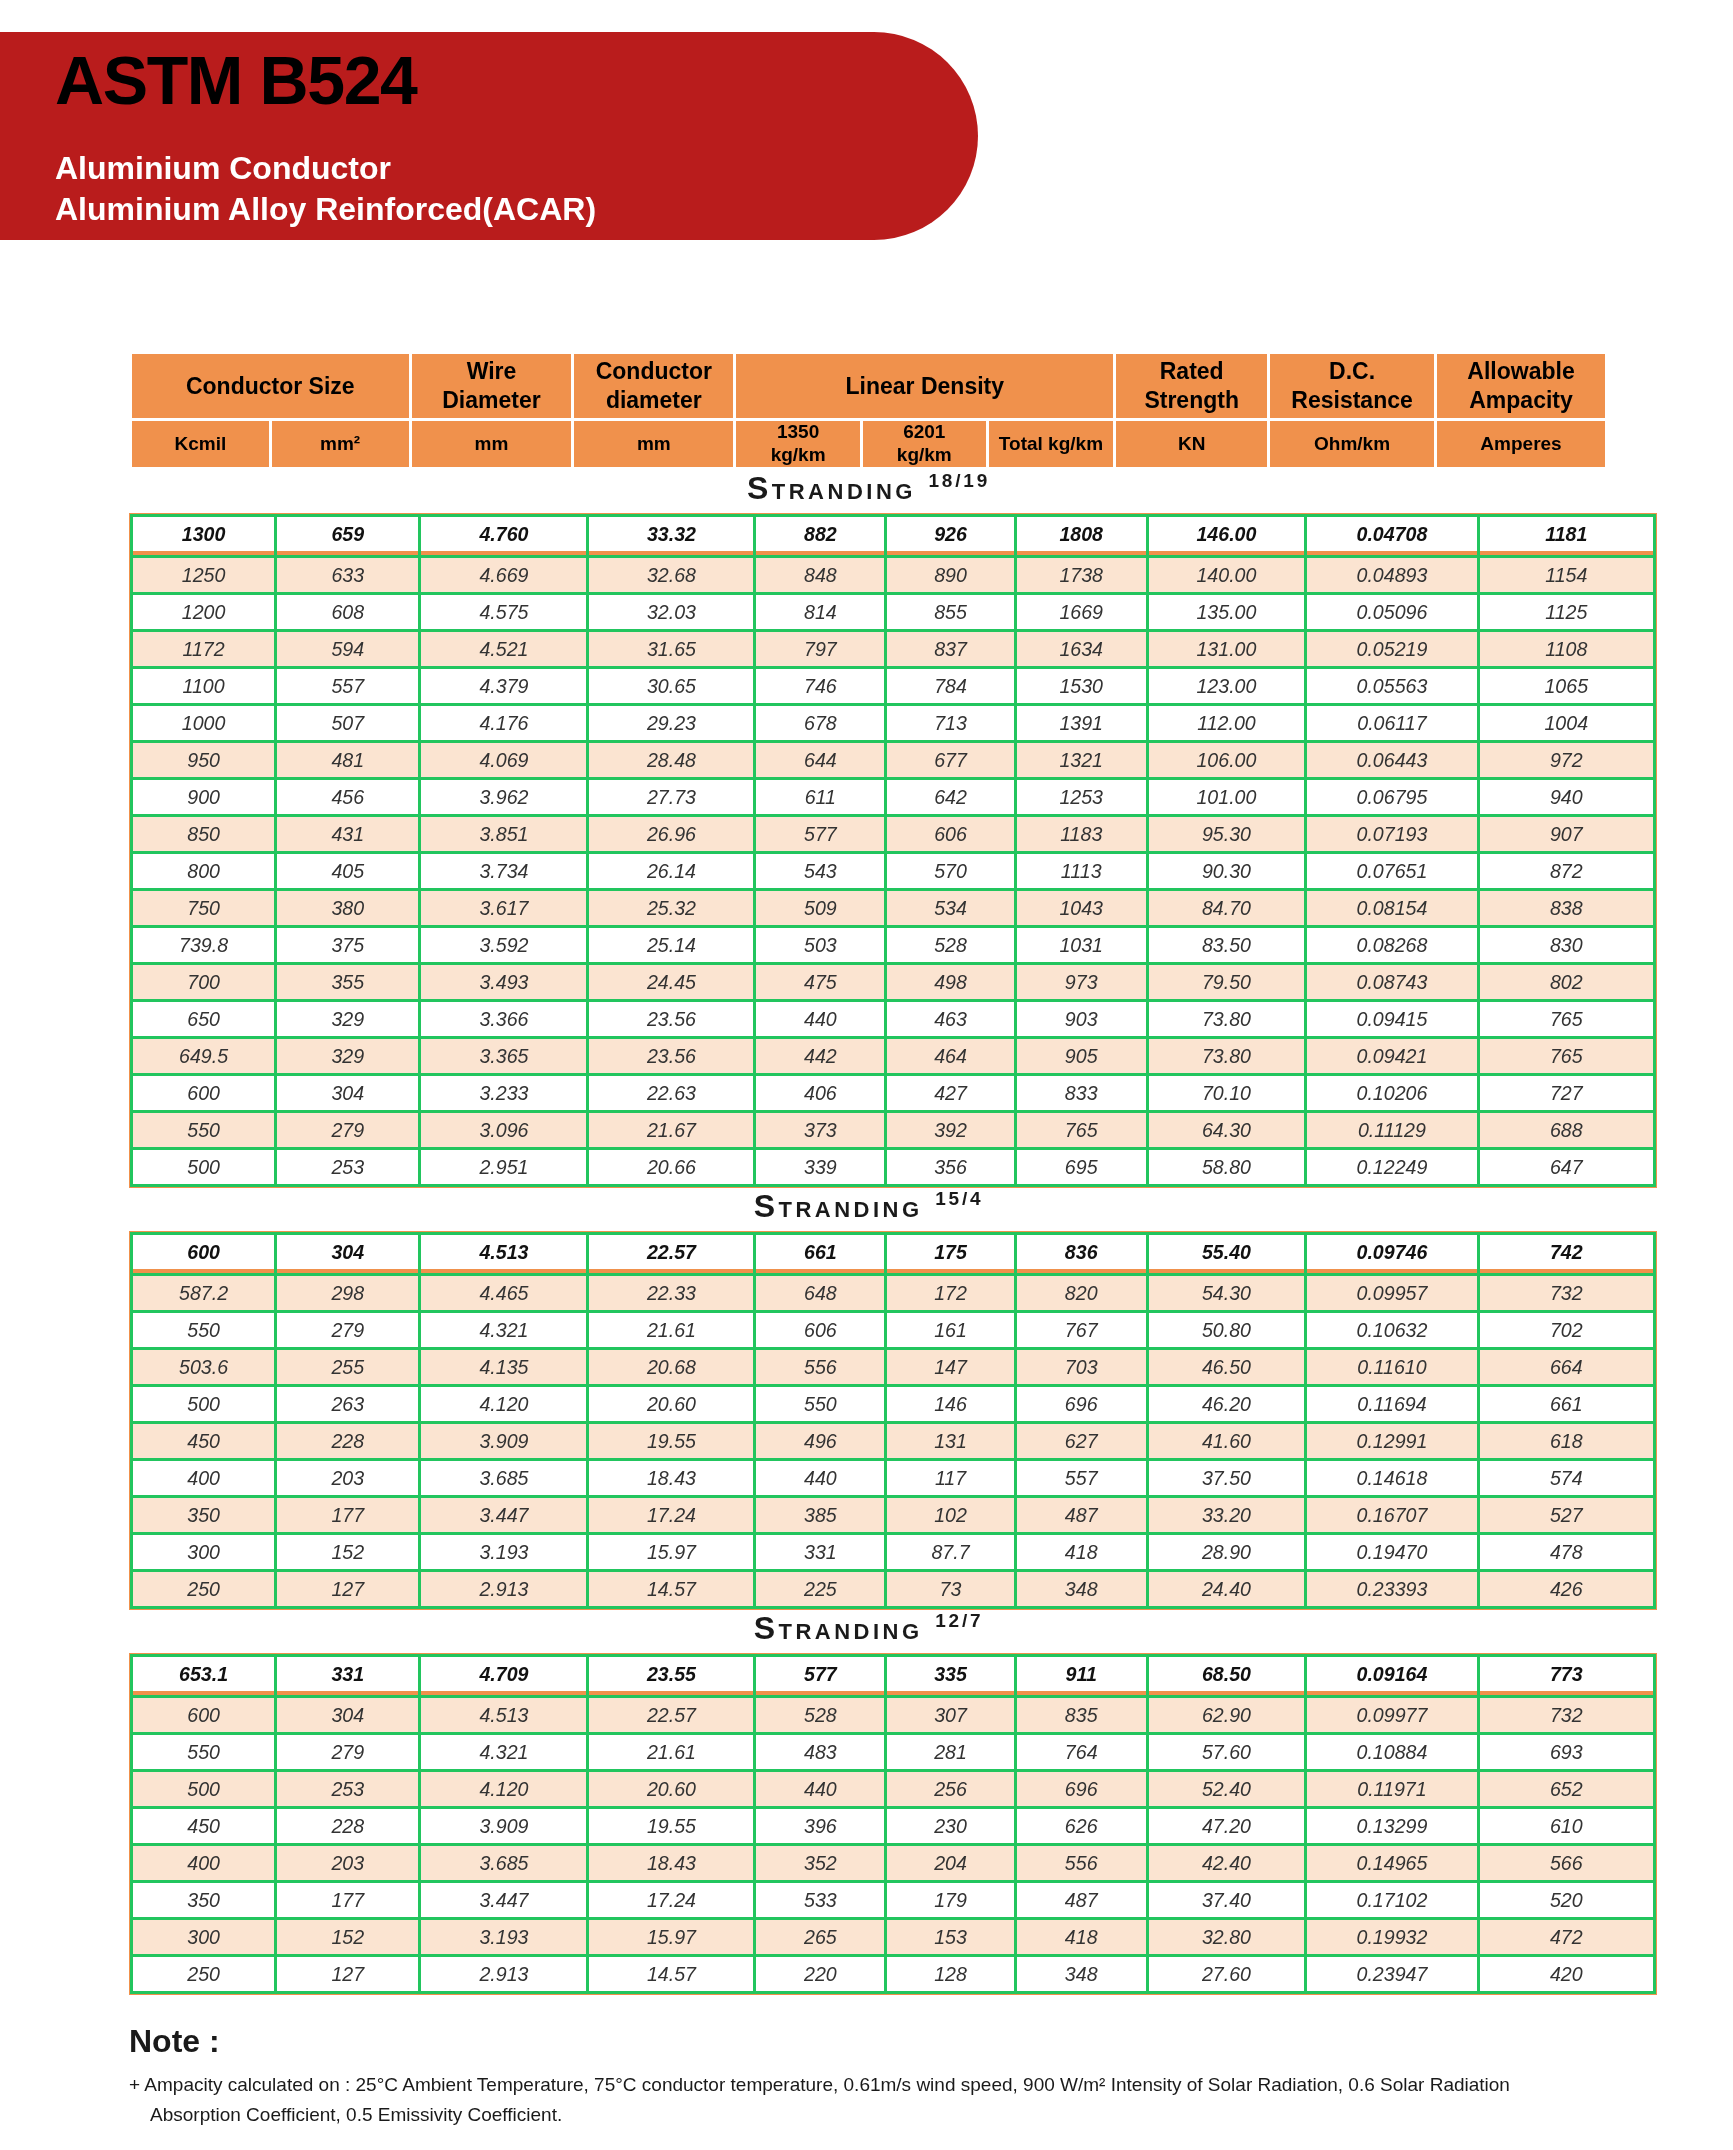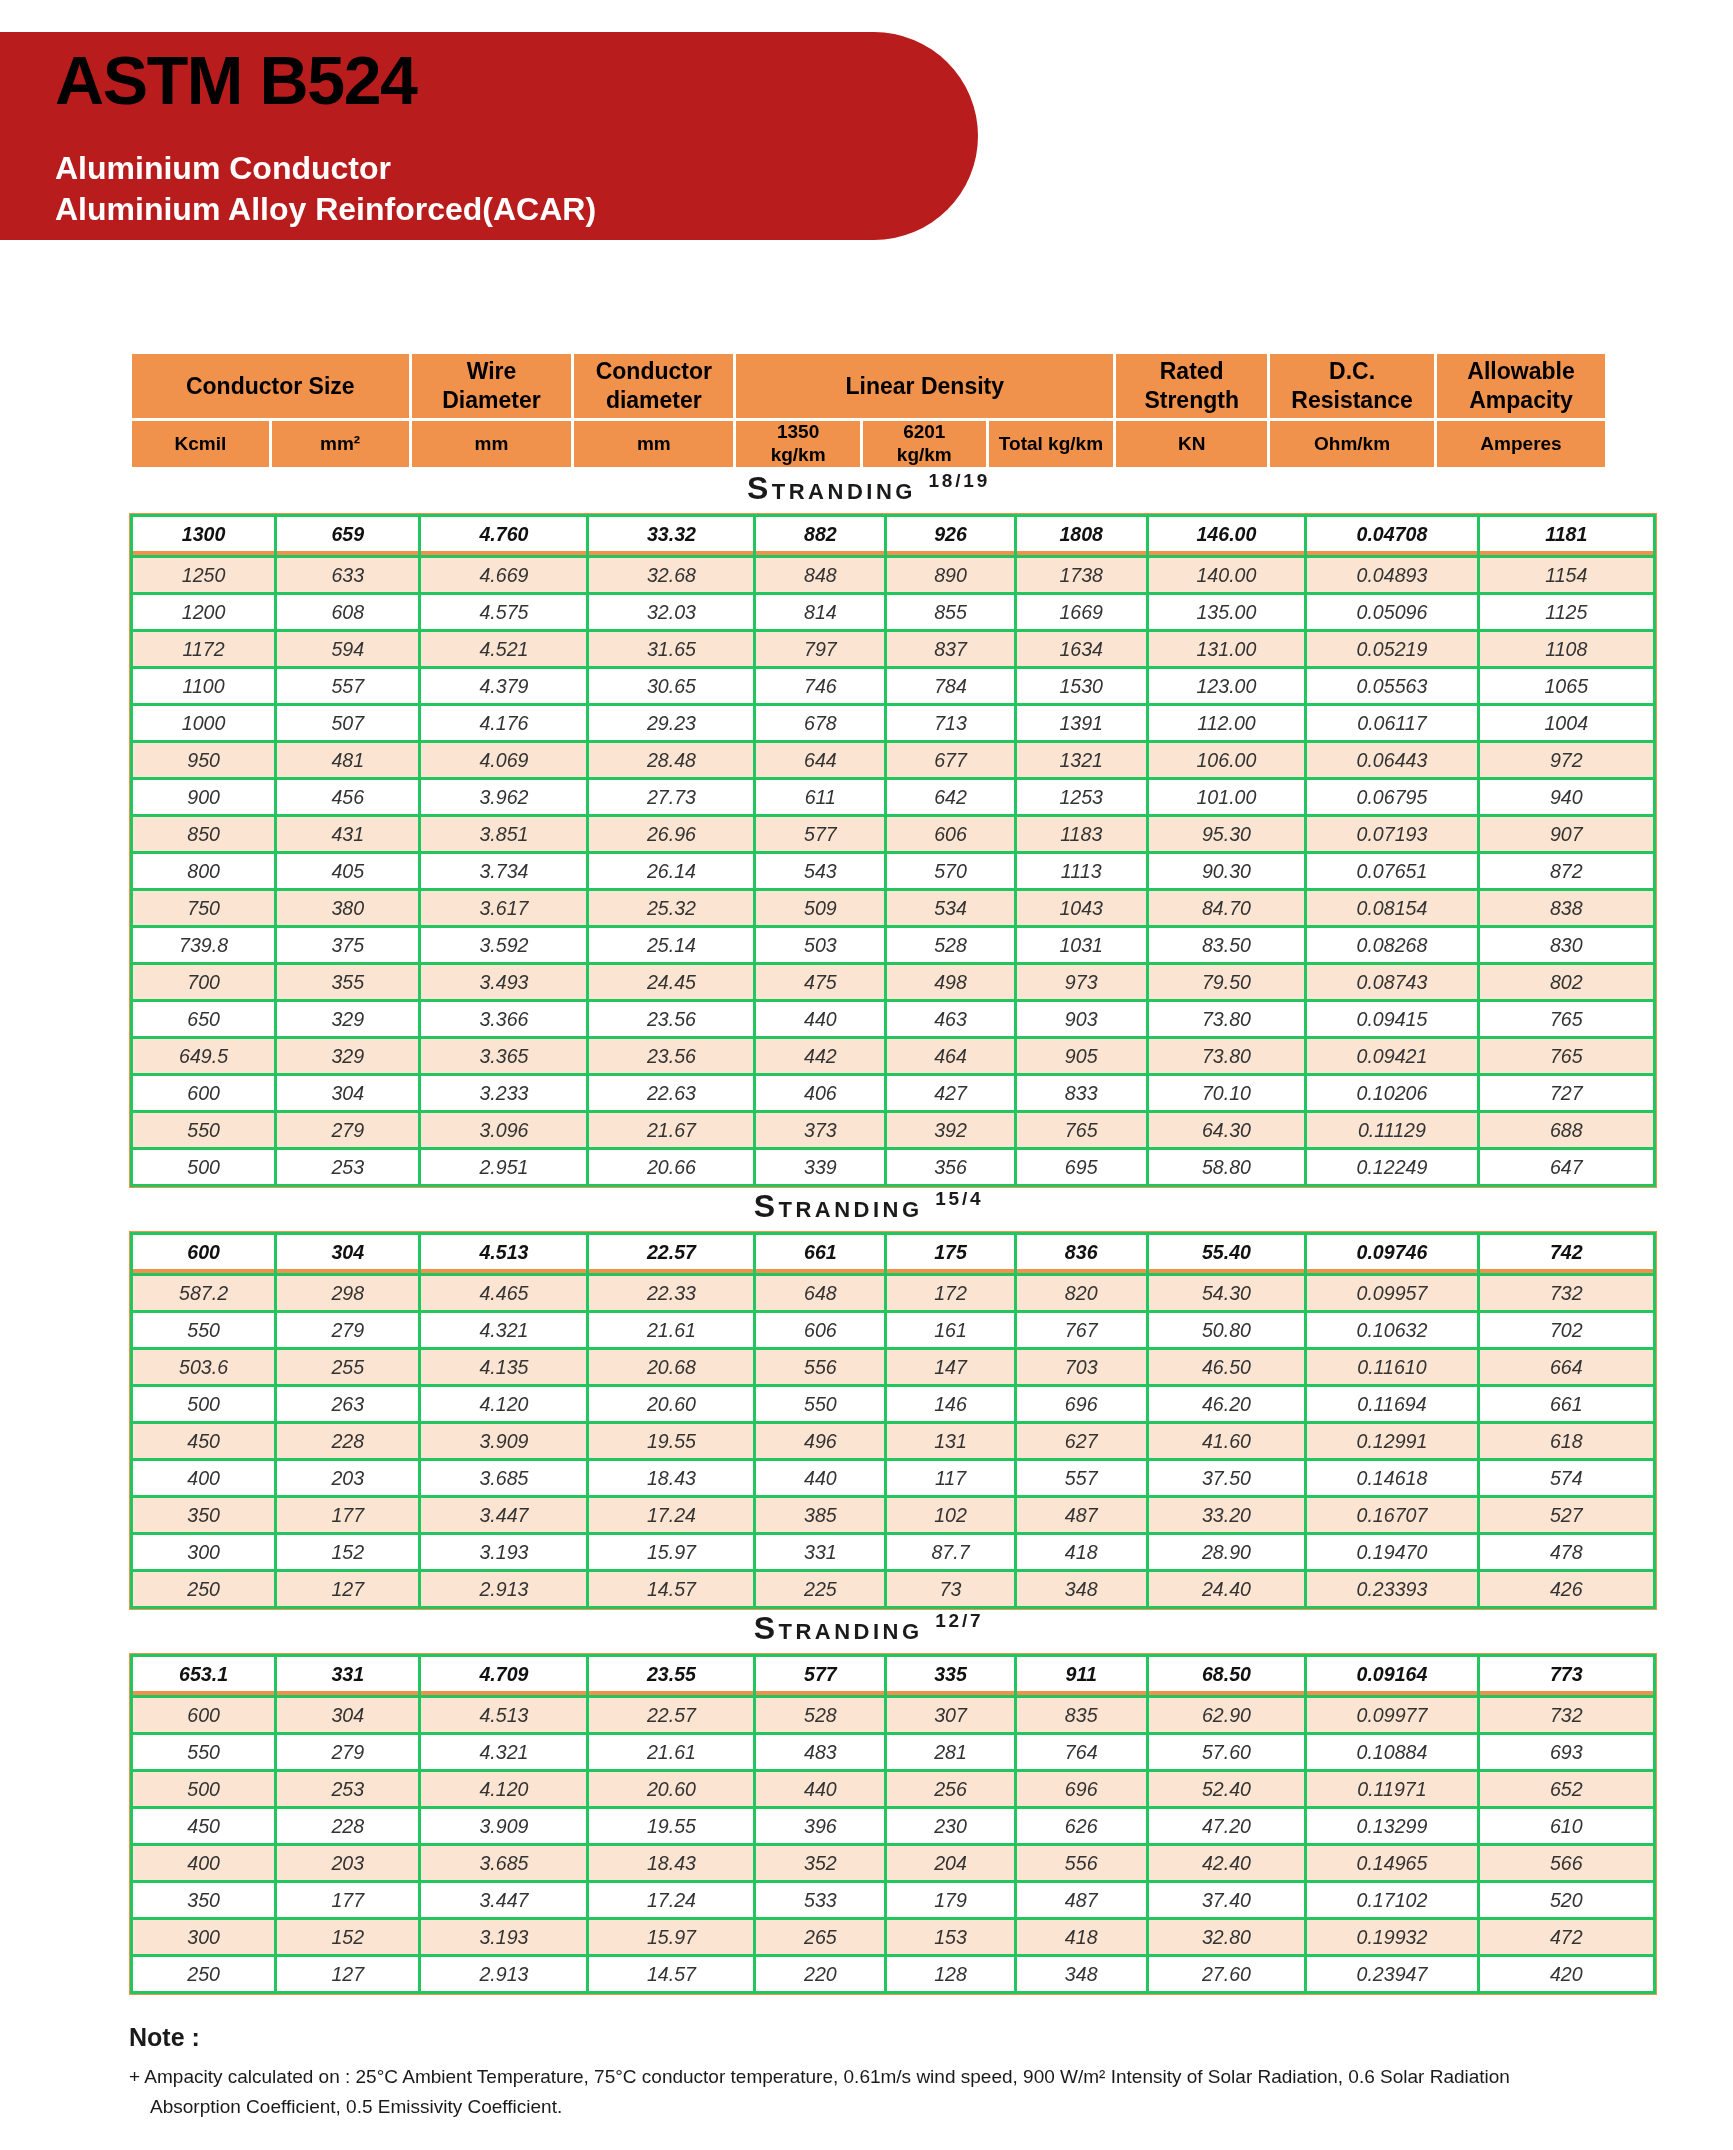--- a/index.html
+++ b/index.html
@@ -56,21 +56,21 @@
   .data-table td {
     height:34px; padding:0;
     text-align:center; vertical-align:middle;
     font-size:19.6px; color:#333; background:#fff;
   }
   .data-table tr.peach td { background:#FBE4D1; }
   .data-table tr.first td { font-weight:bold; color:#111; border-bottom:4.2px solid #F0914C; }
 
   
   .note { position:absolute; left:129px; top:2023px; width:1581px; color:#1a1a1a; }
-  .note-heading { font-size:25px; font-weight:bold; margin:0 0 9.8px 0; }
+  .note-heading { font-size:32px; font-weight:bold; margin:0 0 9.8px 0; }
   .note-line    { font-size:19px; line-height:1.6; white-space:nowrap; }
   .note-line2   { padding-left:21px; }
 </style>
 </head>
 <body>
 
 <div class="banner">
   <div class="banner-title">ASTM B524</div>
   <div class="banner-sub1">Aluminium Conductor</div>
   <div class="banner-sub2">Aluminium Alloy Reinforced(ACAR)</div>

